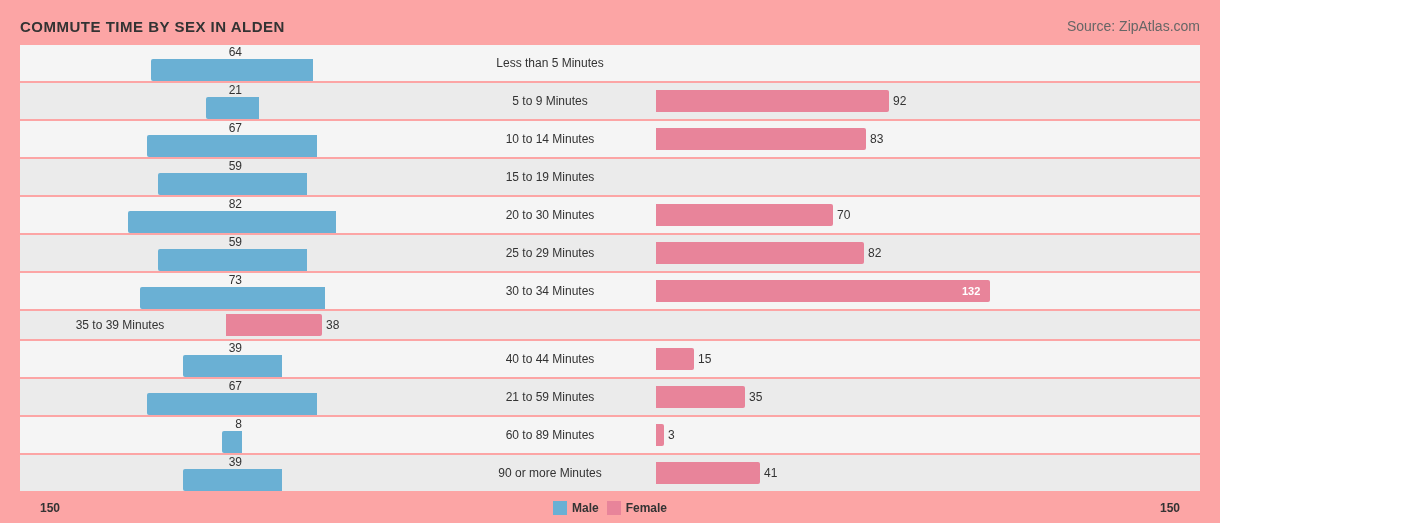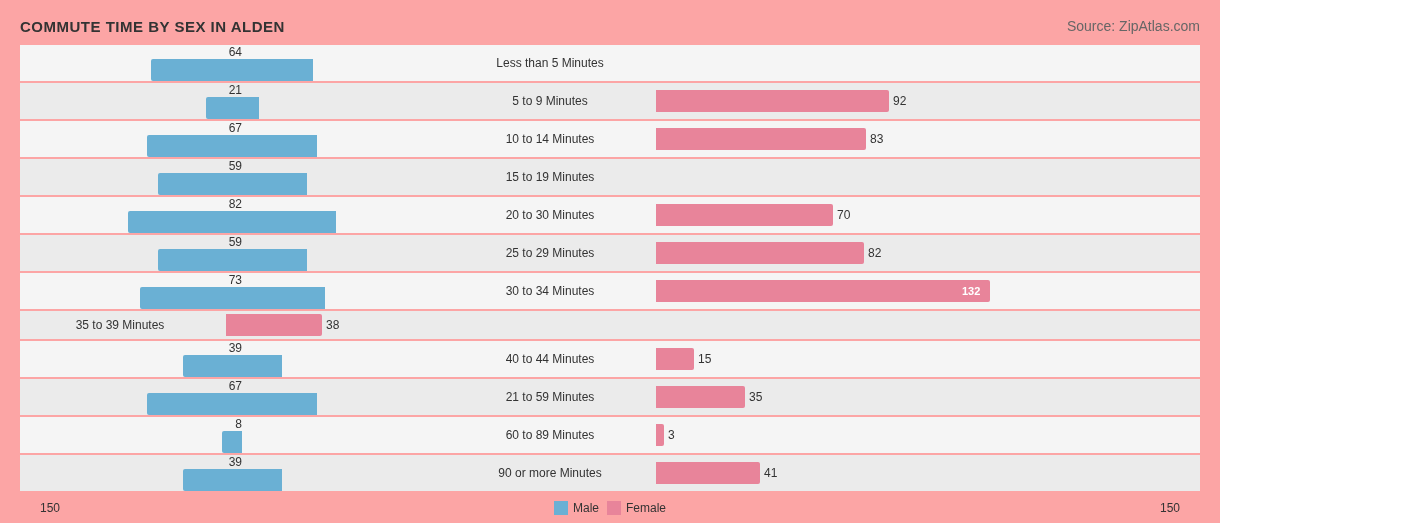--- a/index.html
+++ b/index.html
@@ -105,20 +105,21 @@
       z-index: 1;
       font-size: 11px;
       font-weight: bold;
     }
     .chart-footer {
       display: flex;
       justify-content: space-between;
       align-items: flex-start;
       margin-top: 10px;
       padding: 0 20px;
+      font-weight: bold;
     }
     .footer-scale {
       font-size: 12px;
       color: #333;
     }
     .legend {
       display: flex;
       gap: 8px;
       align-items: center;
     }

